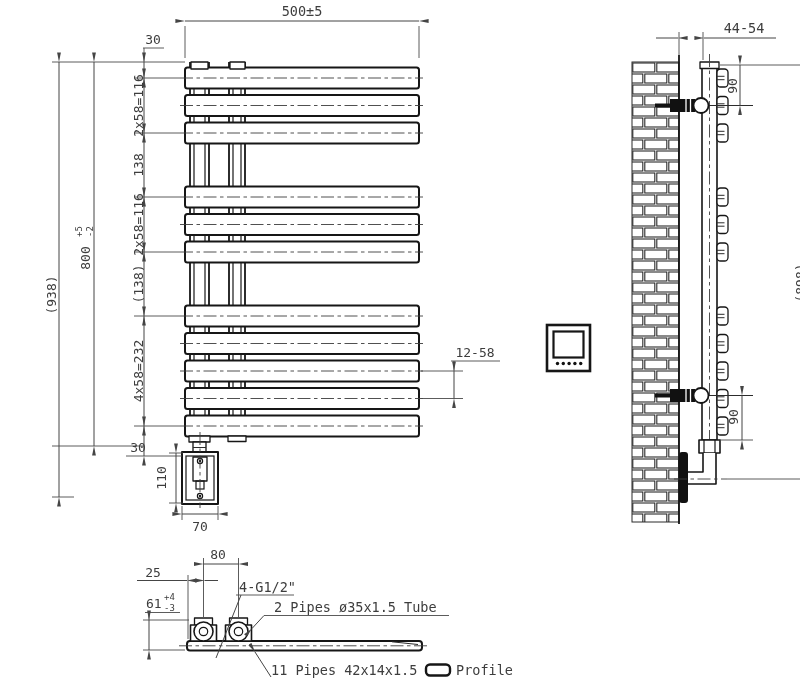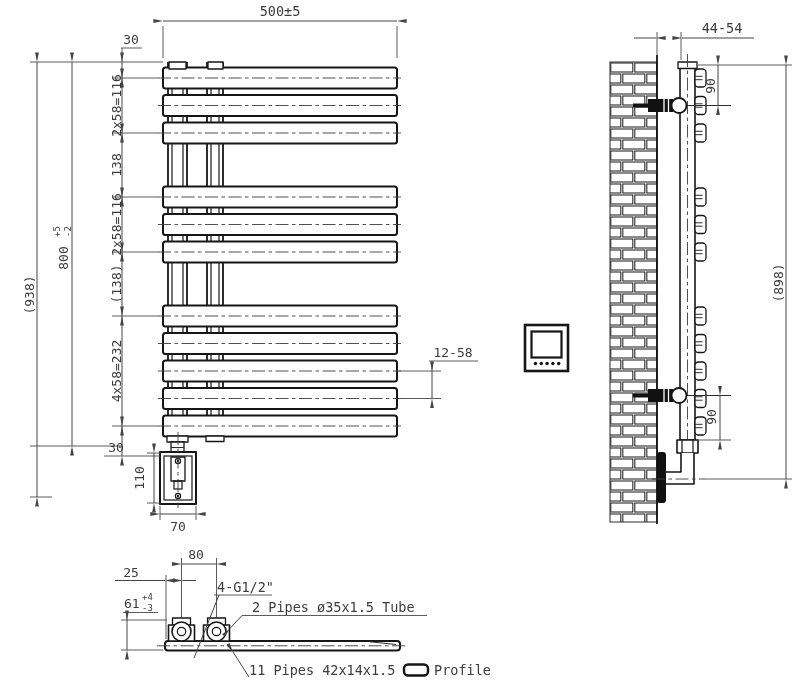--- a/index.html
+++ b/index.html
@@ -1,16 +1,16 @@
 <!DOCTYPE html>
 <html><head>
 <meta charset="utf-8">
 <style>
   html,body{margin:0;padding:0;background:#ffffff;width:800px;height:700px;overflow:hidden;}
-  .stage{position:relative;width:779px;height:700px;background:#fff;font-family:"DejaVu Sans Mono",monospace;}
+  .stage{position:relative;width:779px;height:700px;background:#fff;font-family:"DejaVu Sans Mono",monospace;padding-left:22px;}
   svg{display:block;}
   .obj   {stroke:#161616;stroke-width:2;fill:#ffffff;stroke-linejoin:round;}
   .obj15 {stroke:#161616;stroke-width:1.6;fill:#ffffff;stroke-linejoin:round;}
   .obj12 {stroke:#161616;stroke-width:1.3;fill:#ffffff;stroke-linejoin:round;}
   .oln   {stroke:#161616;stroke-width:1.8;fill:none;}
   .oln2  {stroke:#161616;stroke-width:1.2;fill:none;}
   .thin  {stroke:#2c2c2c;stroke-width:1;fill:none;}
   .blk   {fill:#111111;stroke:none;}
   .dim   {stroke:#454545;stroke-width:1;fill:none;}
   .ext   {stroke:#4a4a4a;stroke-width:0.9;fill:none;}

